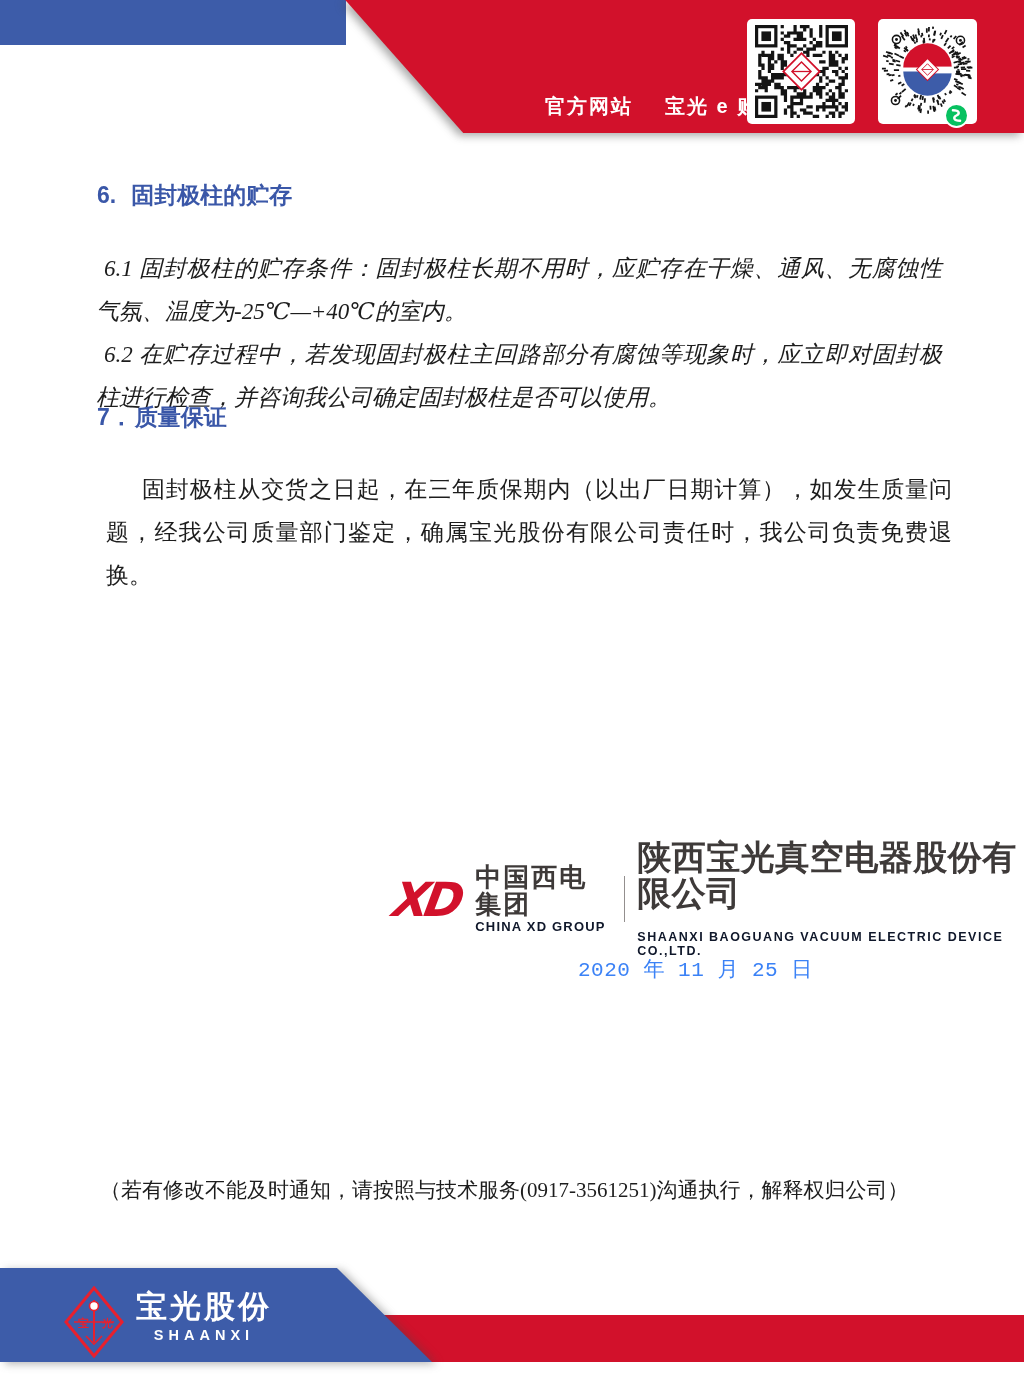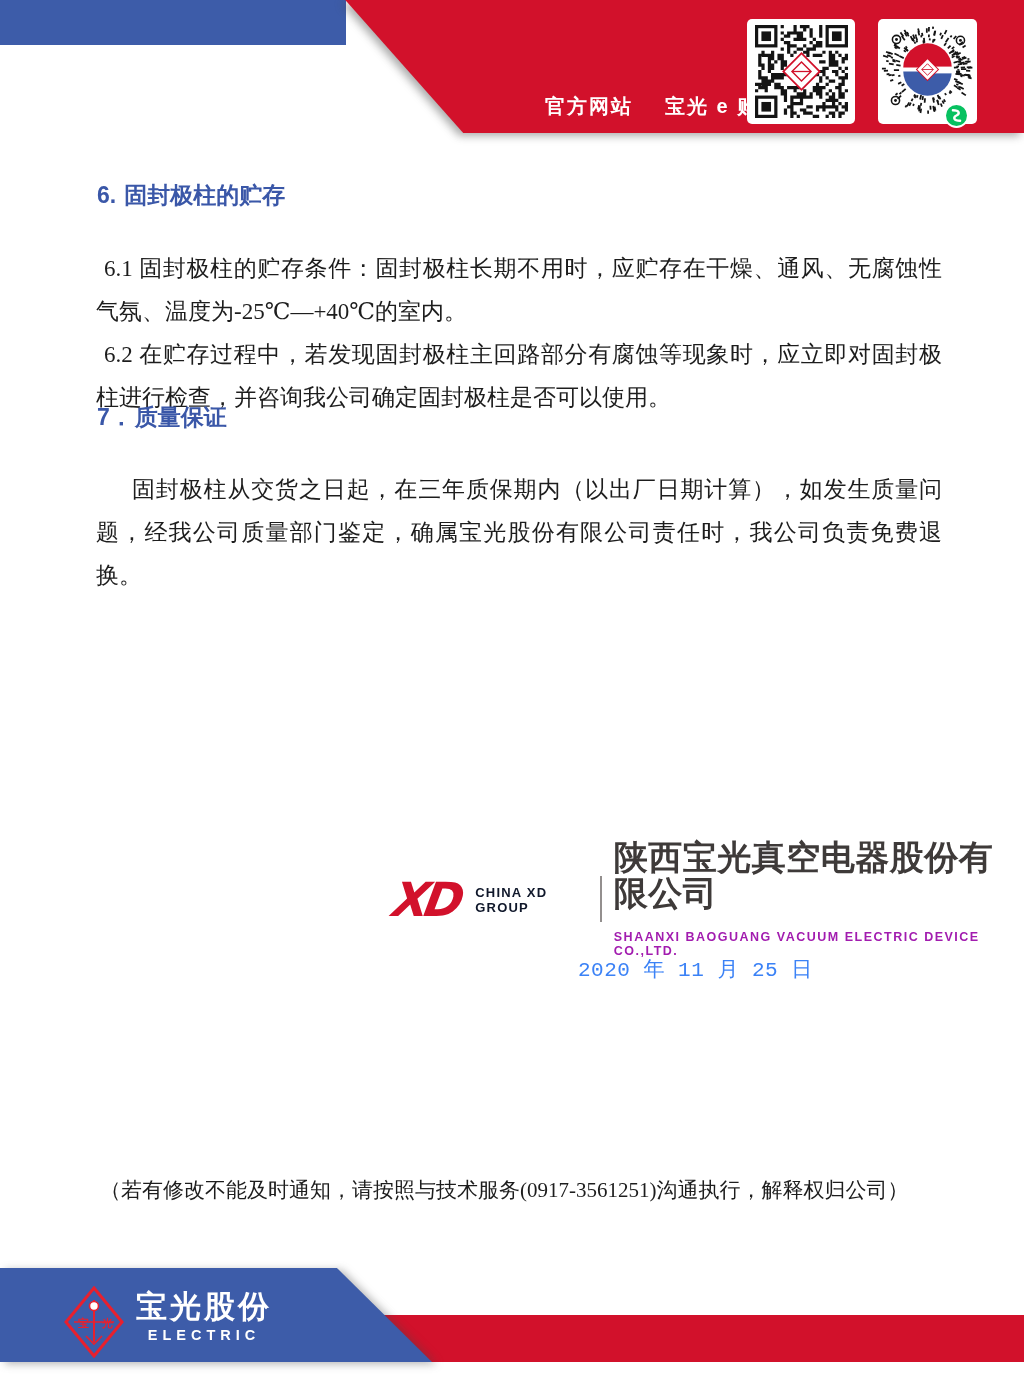--- a/index.html
+++ b/index.html
@@ -20,43 +20,43 @@
   .qr1{left:747px;width:108px;height:105px;}
   .qr2{left:878px;width:99px;height:105px;}
   .qr1 svg{display:block;margin:6px auto 0 auto;}
   .qr2 svg.code{display:block;margin:3px auto 0 auto;}
   .wechat-badge{position:absolute;left:66px;top:84px;width:21px;height:21px;border-radius:50%;
     background:#07c160;border:2px solid #fff;}
 
   
   .sec-head{position:absolute;left:97px;color:#3a57a8;
     font-family:"Liberation Sans","DejaVu Sans",sans-serif;font-weight:700;font-size:23px;}
-  .sec-head .ttl-gap{margin-left:8px;}
+  .sec-head .ttl-gap{margin-left:15px;}
   .sec-head .ttl-tight{margin-left:2px;}
   .para{position:absolute;left:96px;width:846px;font-size:23px;line-height:43px;
     text-align:justify;color:#1d1d1d;}
-  .ind-sm{text-indent:8px;}
+  .ind-sm{text-indent:8px;font-style:italic;}
   .ind-2em{text-indent:36px;}
 
   
   .brandline{position:absolute;left:394px;top:872px;height:54px;display:flex;align-items:center;}
   .xd-mark{color:#d2112b;font-family:"DejaVu Sans","Liberation Sans",sans-serif;
     font-weight:900;font-style:italic;font-size:47px;letter-spacing:-5px;line-height:1;
     transform:skewX(-10deg);padding-right:8px;}
   .grp{display:flex;flex-direction:column;margin-left:8px;}
   .grp-cn{font-family:"Liberation Sans","DejaVu Sans",sans-serif;font-weight:700;font-size:26px;
     color:#3e3a39;letter-spacing:2px;line-height:1.05;}
   .grp-en{font-family:"Liberation Sans","DejaVu Sans",sans-serif;font-weight:700;font-size:13px;
     color:#0f172a;letter-spacing:1.2px;margin-top:1px;}
   .vline{width:2px;height:46px;background:#938f8e;margin:0 12px 0 14px;}
   .co{display:flex;flex-direction:column;}
   .co-cn{font-family:"Liberation Sans","DejaVu Sans",sans-serif;font-weight:700;font-size:34px;
     color:#3e3a39;letter-spacing:.5px;line-height:1.05;}
   .co-en{font-family:"Liberation Sans","DejaVu Sans",sans-serif;font-weight:700;font-size:12.5px;
-    color:#a21caf;letter-spacing:1.5px;margin-top:18px;}
+    color:#0f172a;letter-spacing:1.5px;margin-top:18px;}
 
   .date-line{position:absolute;left:578px;top:955px;font-family:Liberation Mono, monospace;
     font-size:21px;color:#3b82f6;letter-spacing:.5px;}
   .note-line{position:absolute;left:100px;top:1176px;font-size:21px;color:#1d1d1d;}
 
   
   .band-bot-red{position:absolute;left:378px;top:1315px;width:646px;height:47px;background:#d2112b;}
   .band-bot-blue-wrap{position:absolute;left:0;top:1268px;width:432px;height:94px;
     filter:drop-shadow(5px 2px 4px rgba(70,70,70,.4));}
   .band-bot-blue{width:100%;height:100%;background:#3d5ca9;
@@ -307,25 +307,26 @@
 
   <div class="sec-head" style="top:180px;">
     <span>6.</span><span class="ttl-gap">固封极柱的贮存</span>
   </div>
   <p class="para ind-sm" style="top:224px;">6.1 固封极柱的贮存条件：固封极柱长期不用时，应贮存在干燥、通风、无腐蚀性气氛、温度为-25℃—+40℃的室内。</p>
   <p class="para ind-sm" style="top:310px;">6.2 在贮存过程中，若发现固封极柱主回路部分有腐蚀等现象时，应立即对固封极柱进行检查，并咨询我公司确定固封极柱是否可以使用。</p>
 
   <div class="sec-head" style="top:402px;">
     <span>7．</span><span class="ttl-tight">质量保证</span>
   </div>
-  <p class="para ind-2em" style="top:445px;">固封极柱从交货之日起，在三年质保期内（以出厂日期计算），如发生质量问题，经我公司质量部门鉴定，确属宝光股份有限公司责任时，我公司负责免费退换。</p>
+  <p class="para ind-2em" style="top:445px;margin-left:10px;">固封极柱从交货之日起，在三年质保期内（以出厂日期计算），如发生质量问题，经我公司质量部门鉴定，确属宝光股份有限公司责任时，我公司负责免费退换。</p>
 
   <div class="brandline">
     <span class="xd-mark">XD</span>
     <span class="grp">
+      <span class="grp-cn">中国西电集团</span>
       <span class="grp-en">CHINA XD GROUP</span>
     </span>
     <span class="vline"></span>
     <span class="co">
       <span class="co-cn">陕西宝光真空电器股份有限公司</span>
       <span class="co-en">SHAANXI BAOGUANG VACUUM ELECTRIC DEVICE CO.,LTD.</span>
     </span>
   </div>
 
   <div class="date-line">2020 年 11 月 25 日</div>
@@ -343,16 +344,16 @@
       <line x1="10" y1="36" x2="50" y2="36" stroke="#e8202e" stroke-width="1.6"></line>
       <line x1="30" y1="14" x2="30" y2="56" stroke="#e8202e" stroke-width="2"></line>
       <circle cx="30" cy="20" r="4.5" fill="#ffffff" stroke="#e8202e" stroke-width="1.6"></circle>
       <path d="M22 50 L30 58 L38 50" fill="none" stroke="#e8202e" stroke-width="1.6"></path>
       <text x="14" y="41" font-size="11" fill="#e8202e" font-family="Liberation Sans, sans-serif" font-weight="bold">宝</text>
       <text x="38" y="41" font-size="11" fill="#e8202e" font-family="Liberation Sans, sans-serif" font-weight="bold">光</text>
     </svg>
   </div>
   <div class="f-brand">
     <span class="f-cn">宝光股份</span>
-    <span class="f-en">ELECTRIC</span>
+    <span class="f-en">SHAANXI</span>
   </div>
 
 </div>
 
 </body></html>

